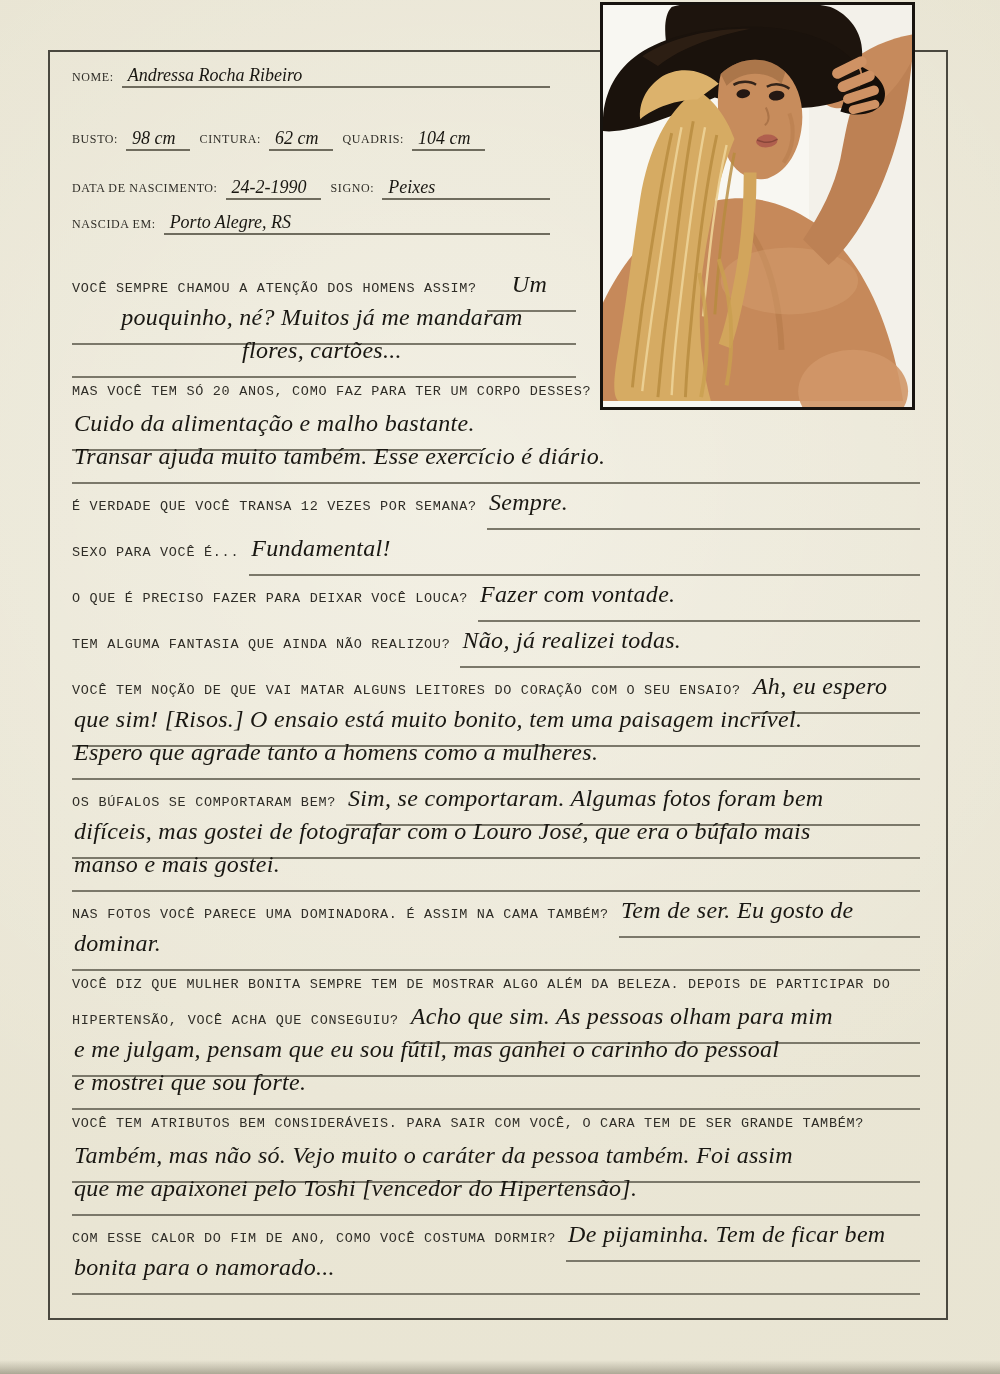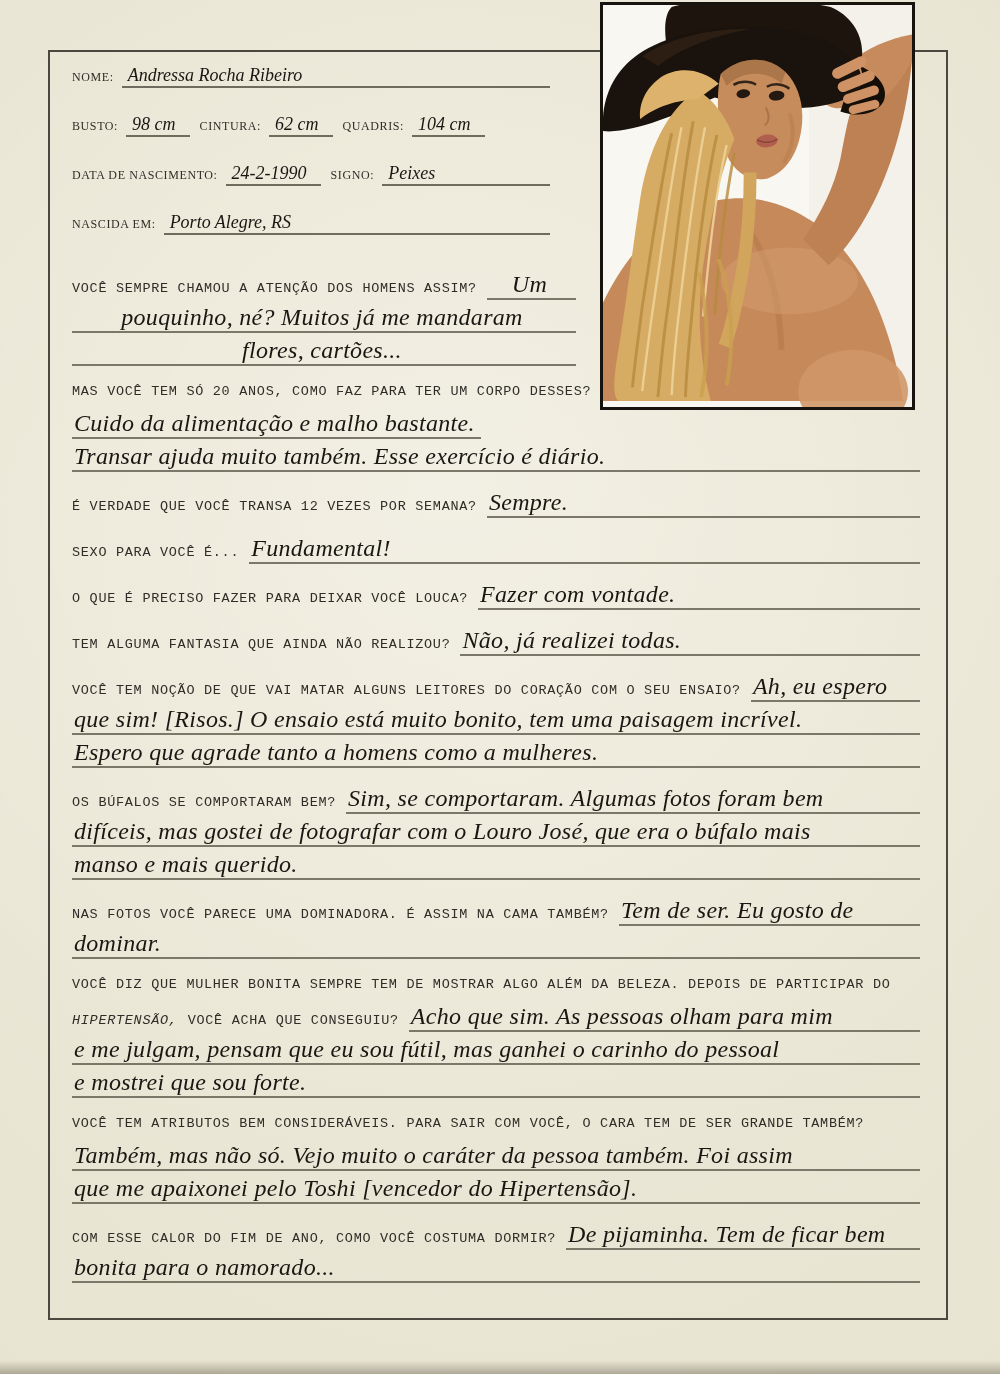--- a/index.html
+++ b/index.html
@@ -11,42 +11,42 @@
        radial-gradient(ellipse 160% 120% at 50% 50%, #ece8d8 0%, #e8e4d2 55%, #dcd6c1 100%);}
   .paper::after{content:"";position:absolute;left:0;right:0;bottom:0;height:14px;
        background:linear-gradient(rgba(0,0,0,0), rgba(60,55,35,0.18) 55%, rgba(60,55,35,0.35));}
   .frame{position:absolute;left:48px;top:50px;width:900px;height:1270px;
        border:2px solid #4a483f;box-sizing:border-box;}
   .content{position:absolute;left:72px;top:66px;width:848px;}
 
   
   .frow{display:flex;align-items:baseline;height:49px;white-space:nowrap;}
   .frow-nome,.frow-cidade{width:478px;}
-  .frow-medidas,.frow-nasc{width:478px;}
+  .frow-medidas,.frow-nasc{width:478px;align-items:center;}
   .lbl{font-family:Liberation Serif, serif;
        font-size:12px;letter-spacing:.6px;color:#2f2d27;flex:0 0 auto;padding-right:8px;}
   .hw{font-family:"Liberation Serif","DejaVu Serif",serif;font-style:italic;
       font-size:18px;color:#191712;border-bottom:2px solid #6f6c5e;
       padding:0 14px 2px 6px;line-height:1;}
   .hw.fill{flex:1 1 auto;}
   .hw.gap{margin-right:10px;}
 
   
   .qa{margin-top:10px;}
   .qa-block{margin-bottom:13px;}
   .line{display:flex;align-items:baseline;height:33px;white-space:nowrap;}
   .line.qonly{height:27px;}
   .line.narrow{margin-right:344px;text-align:center;}
   .seg-q,.seg-qi{font-family:"Liberation Mono","DejaVu Sans Mono",monospace;
        font-size:13.5px;letter-spacing:.7px;color:#2f2d27;
        flex:0 0 auto;padding-right:10px;white-space:pre;}
-  .seg-qi{font-style:italic;}
+  .seg-qi{}
   .seg-af,.seg-au{font-family:"Liberation Serif","DejaVu Serif",serif;font-style:italic;
        font-size:24px;letter-spacing:.3px;color:#191712;line-height:1.05;
-       border-bottom:2px solid #7b786a;padding:0 6px 1px 2px;}
+       border-bottom:2px solid #7b786a;padding:0 6px 13px 2px;}
   .seg-af{flex:1 1 auto;min-width:0;}
   .seg-au{flex:0 0 auto;}
 
   
   .photo{position:absolute;left:600px;top:2px;width:315px;height:408px;
        border:3px solid #17130f;box-sizing:border-box;background:#f8f7f2;z-index:5;}
   .photo svg{display:block;width:100%;height:100%;}
 </style>
 </head>
 <body>
@@ -143,21 +143,21 @@
         </div>
         <div class="qa-block">
           <div class="line">
             <span class="seg-q">OS BÚFALOS SE COMPORTARAM BEM?</span>
             <span class="seg-af">Sim, se comportaram. Algumas fotos foram bem</span>
           </div>
           <div class="line">
             <span class="seg-af">difíceis, mas gostei de fotografar com o Louro José, que era o búfalo mais</span>
           </div>
           <div class="line">
-            <span class="seg-af">manso e mais querido.</span>
+            <span class="seg-af">manso e mais gostei.</span>
           </div>
         </div>
         <div class="qa-block">
           <div class="line">
             <span class="seg-q">NAS FOTOS VOCÊ PARECE UMA DOMINADORA. É ASSIM NA CAMA TAMBÉM?</span>
             <span class="seg-af">Tem de ser. Eu gosto de</span>
           </div>
           <div class="line">
             <span class="seg-af">dominar.</span>
           </div>

